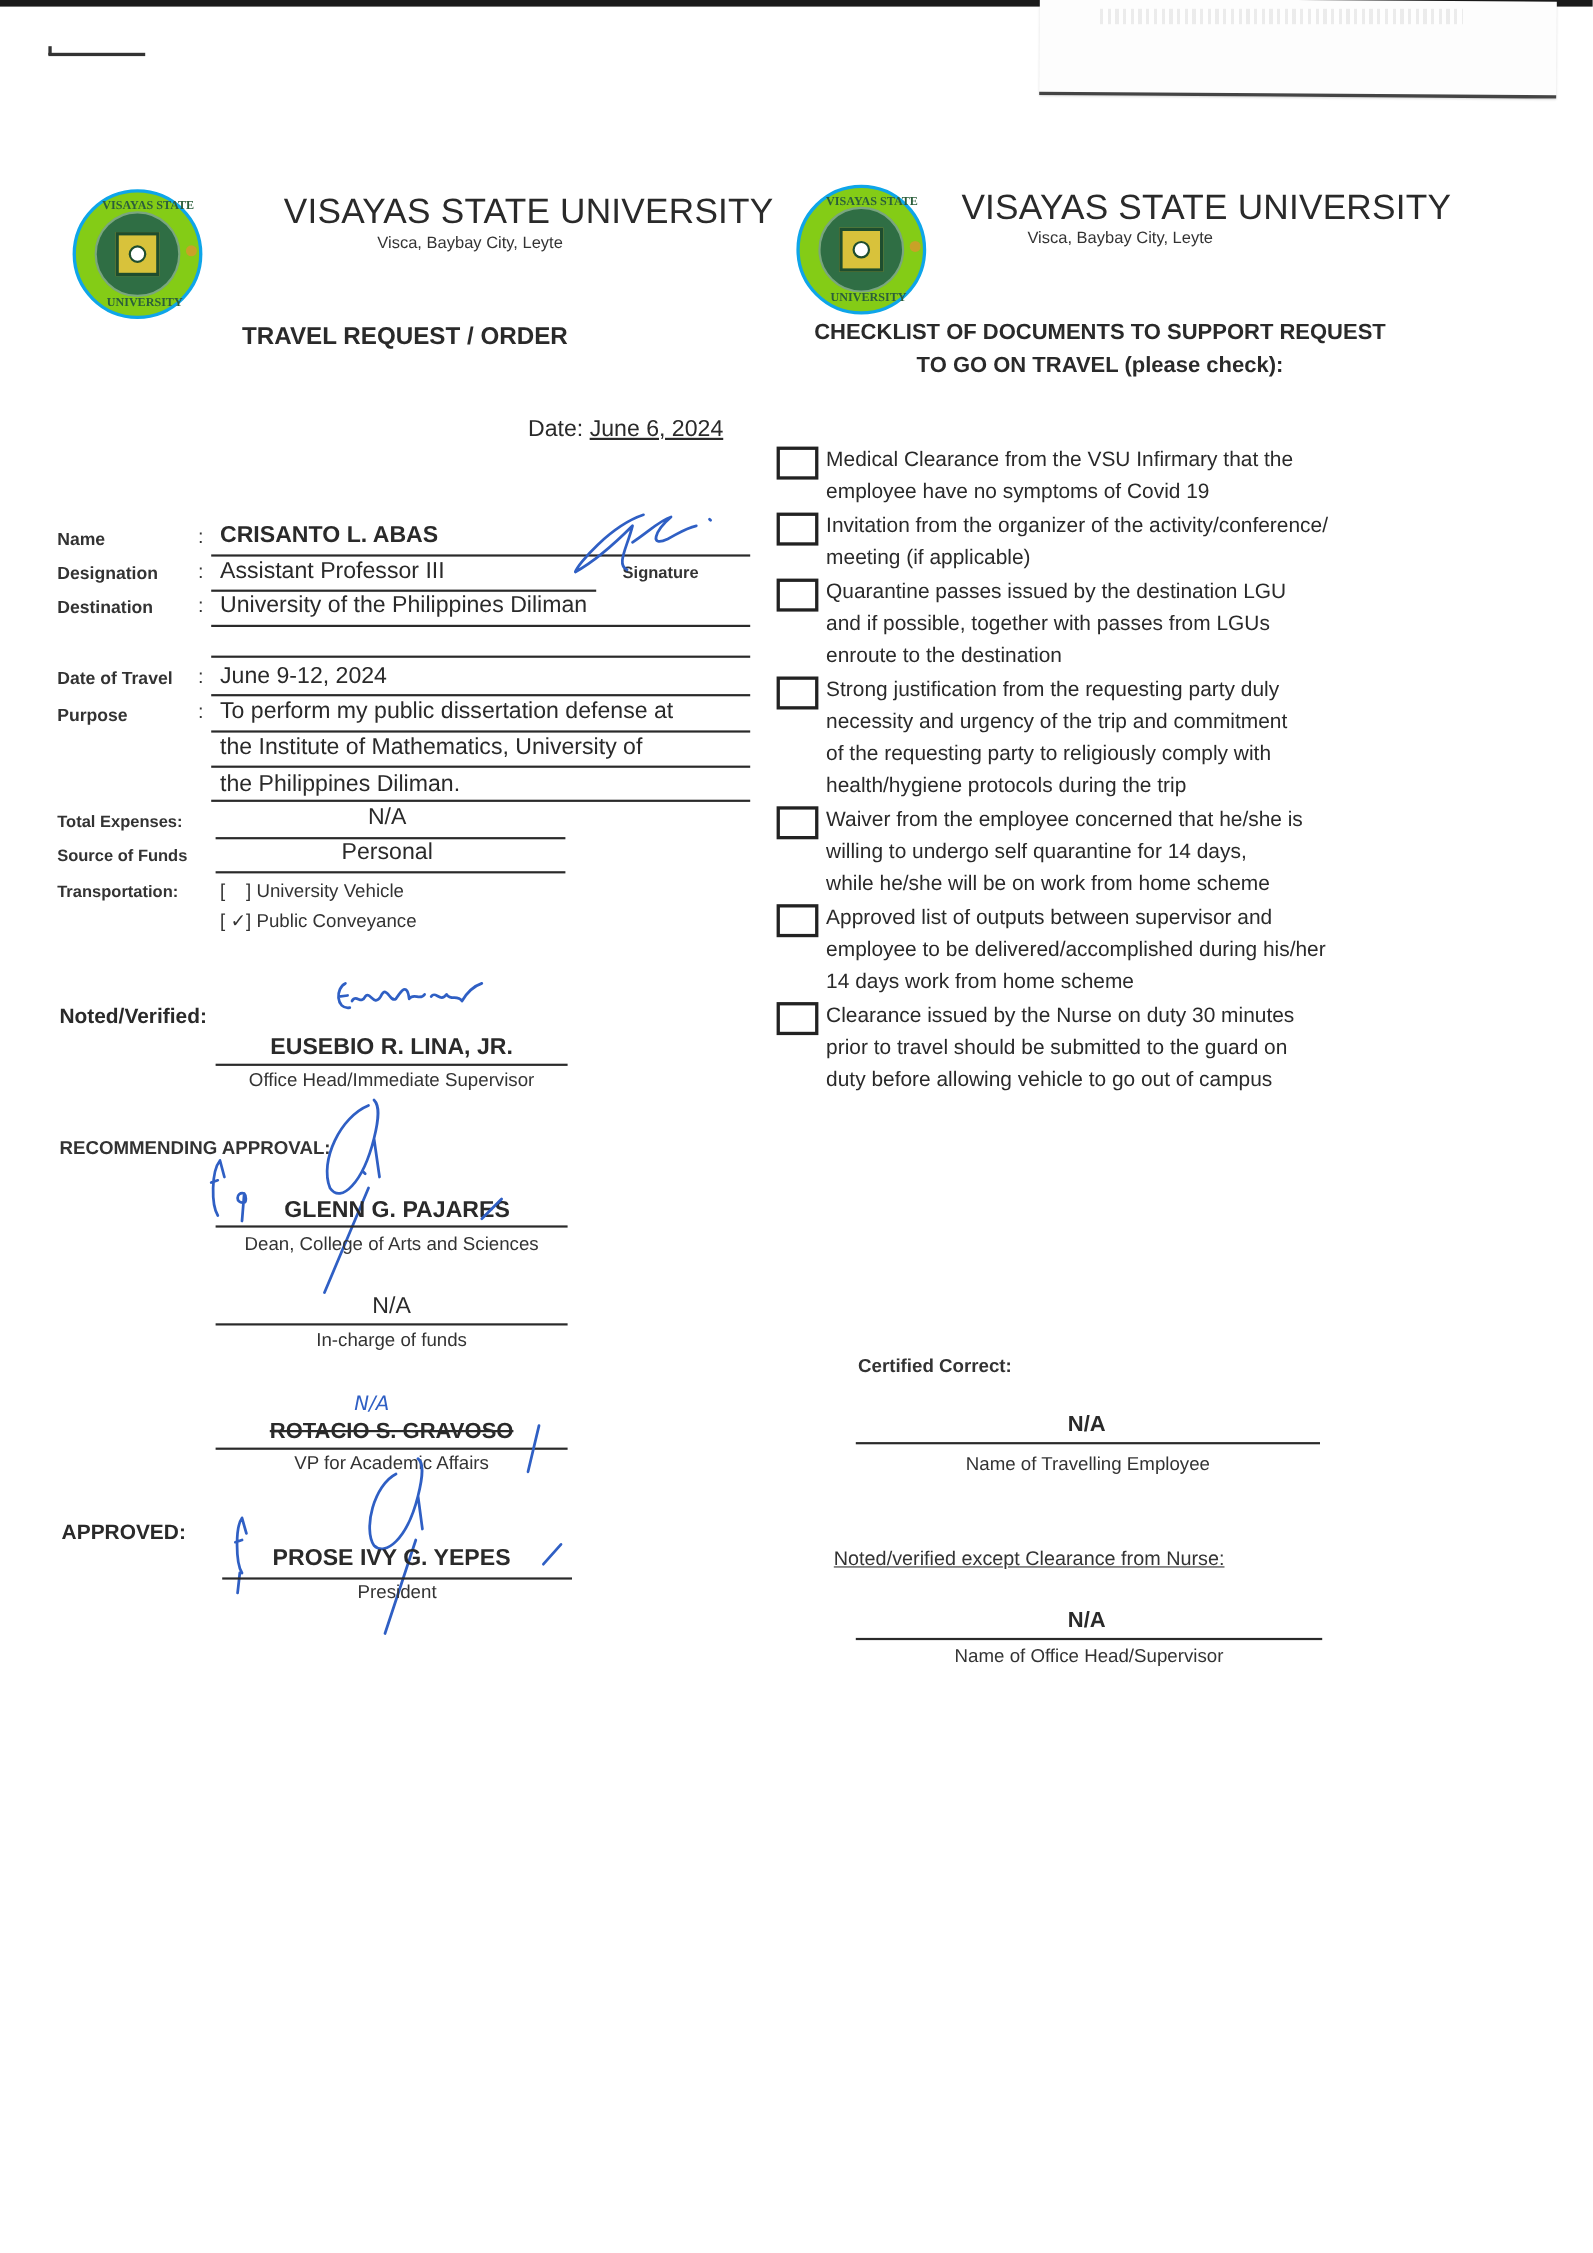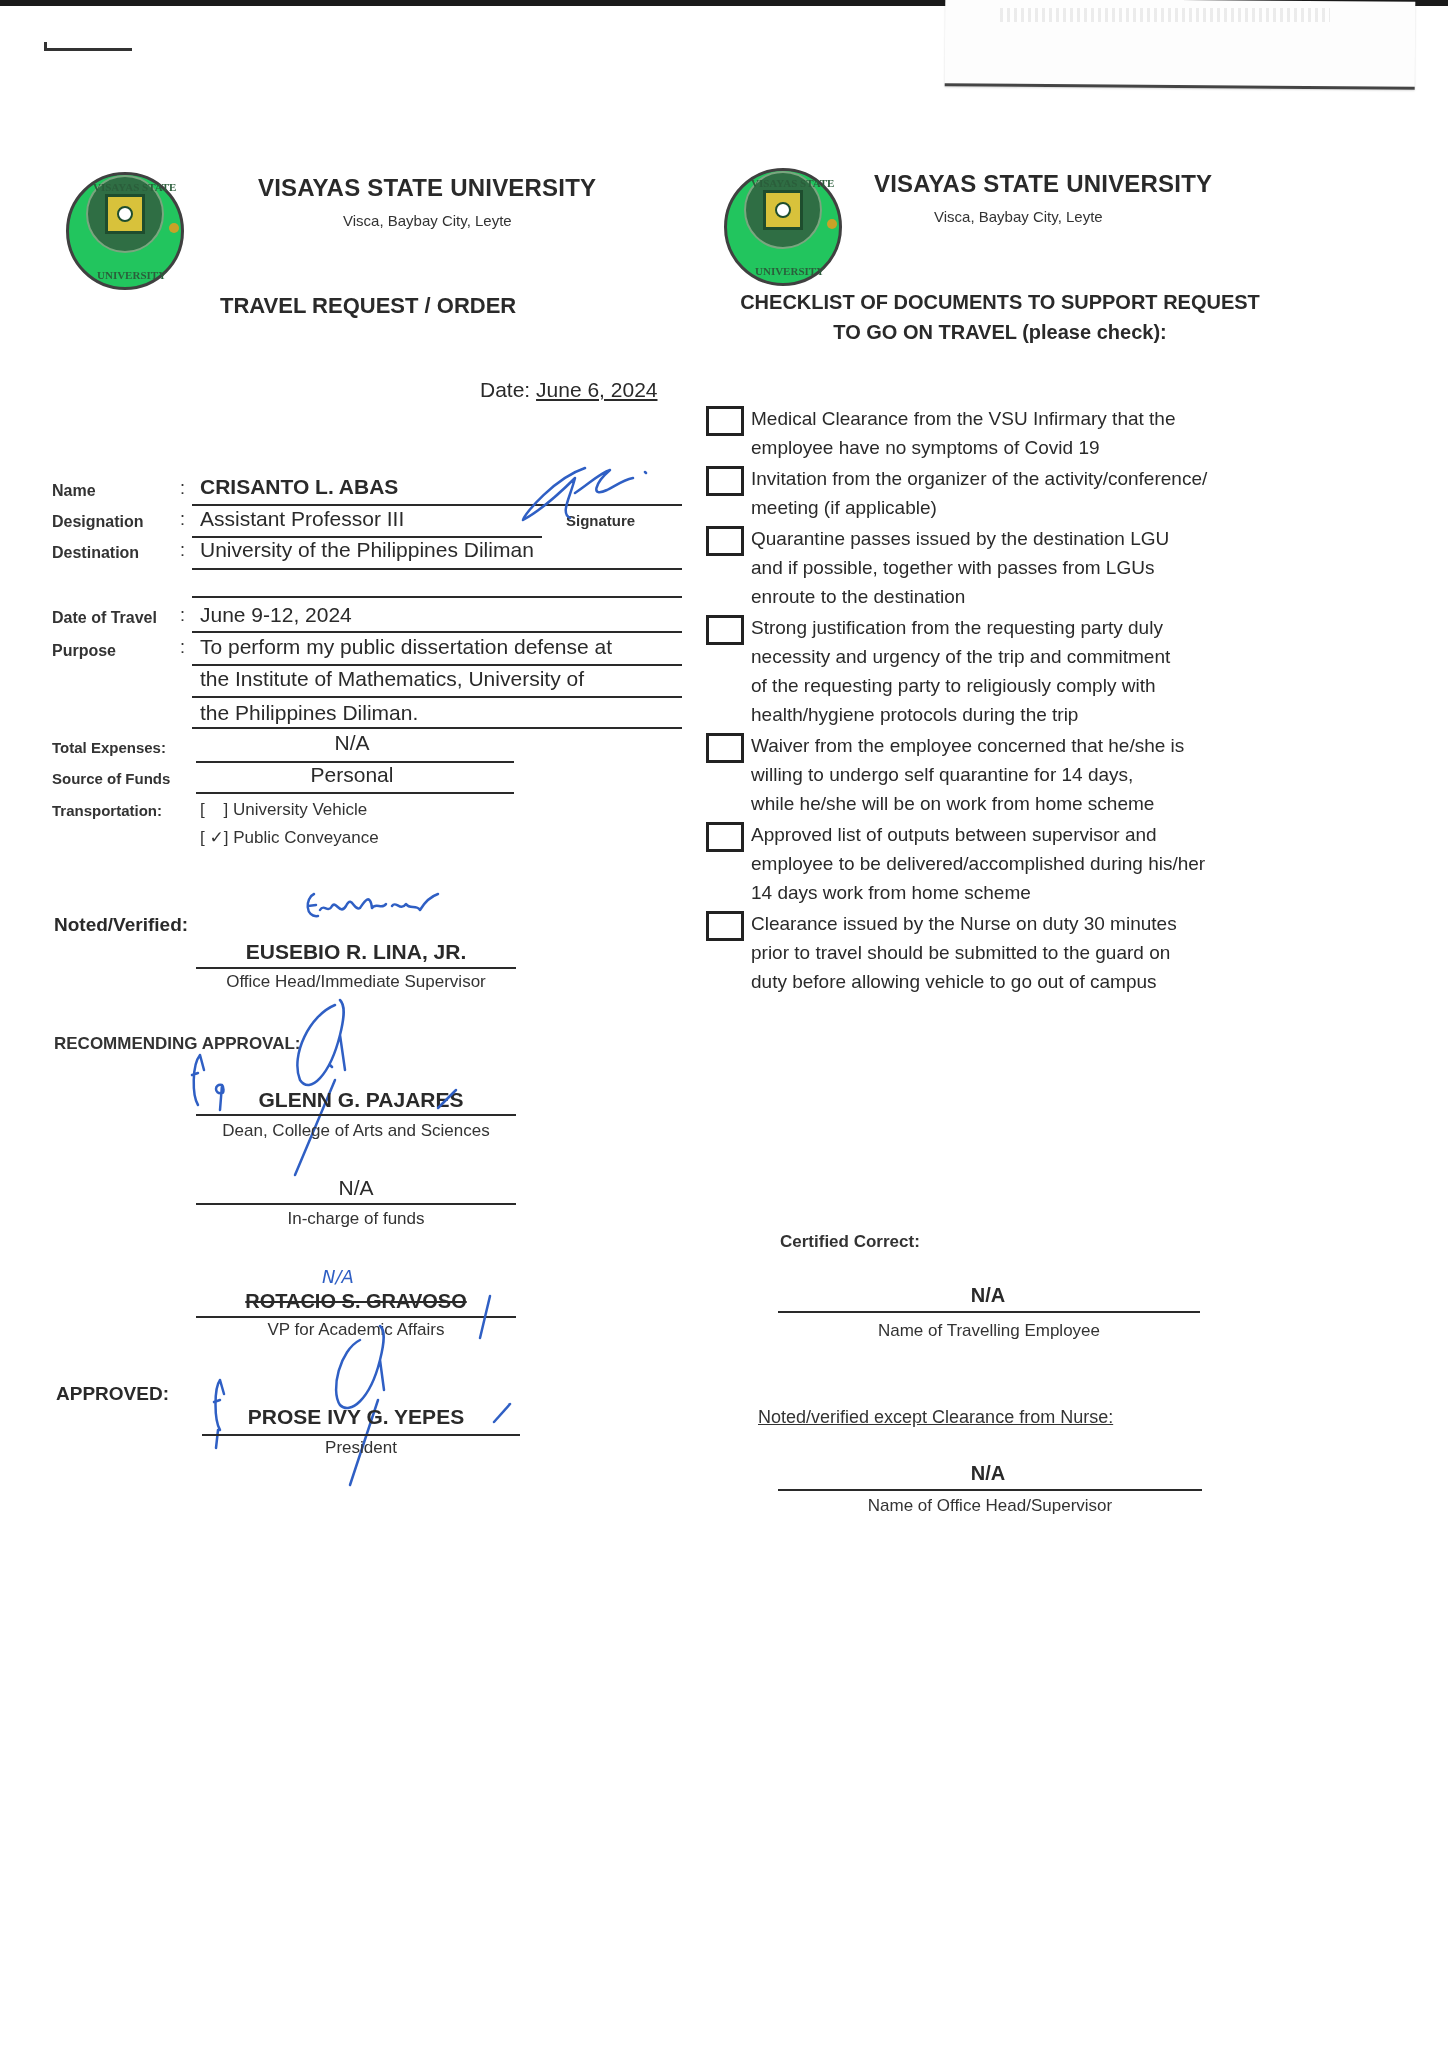--- a/index.html
+++ b/index.html
@@ -9,28 +9,28 @@
     font-family:"Liberation Sans", sans-serif;
   }
   .abs { position:absolute; }
   .topbar { left:0; top:0; width:1448px; height:6px; background:#1a1a1a; }
   .scrap { left:945px; top:0; width:470px; height:85px; background:#fdfdfd; border-bottom:3px solid #444; transform:rotate(0.4deg); box-shadow:0 1px 2px rgba(0,0,0,0.15); }
   .scrap-streak { left:1000px; top:8px; width:330px; height:14px; background:repeating-linear-gradient(90deg,#e4e4e4 0 3px,#fff 3px 7px); opacity:.7; }
   .corner-mark { left:44px; top:48px; width:88px; height:3px; background:#333; }
   .corner-mark2 { left:44px; top:42px; width:3px; height:8px; background:#333; }
 
   
-  .seal { width:112px; height:112px; border-radius:50%; border:3px solid #404040; background:#22c55e; display:flex; justify-content:center; }
+  .seal { width:112px; height:112px; border-radius:50%; border:3px solid #0ea5e9; background:#84cc16; display:flex; align-items:center; justify-content:center; }
   .seal-ring { width:74px; height:74px; border-radius:50%; background:#2f6e44; display:flex; align-items:center; justify-content:center; border:2px solid #7aa67f; }
   .seal-sq { width:34px; height:34px; background:#d8c23b; border:3px solid #1e4d2e; display:flex; align-items:center; justify-content:center; }
   .seal-dot { width:12px; height:12px; border-radius:50%; border:2px solid #1e4d2e; background:#fff; }
   .seal-text { position:absolute; font-size:11px; font-weight:bold; color:#2b5e3b; font-family:"Liberation Serif", serif; }
   .seal-gold { position:absolute; width:10px; height:10px; border-radius:50%; background:#c9a227; }
 
-  .uni { font-weight:bold; font-size:24px; letter-spacing:0.2px; color:#2a2a2a; }
+  .uni { font-weight:normal; font-size:32px; letter-spacing:0.2px; color:#2a2a2a; }
   .addr { font-size:15px; color:#333; }
   .title { font-weight:bold; font-size:22px; color:#2a2a2a; }
   .title2 { font-weight:bold; font-size:20px; color:#2a2a2a; text-align:center; line-height:30px; }
 
   .lbl { font-weight:bold; font-size:16px; color:#333; }
   .colon { font-size:18px; color:#333; }
   .val { font-size:21px; color:#2a2a2a; }
   .valb { font-size:21px; font-weight:bold; color:#2a2a2a; }
   .rule { height:2px; background:#2a2a2a; }
   .small { font-size:17px; color:#333; }

